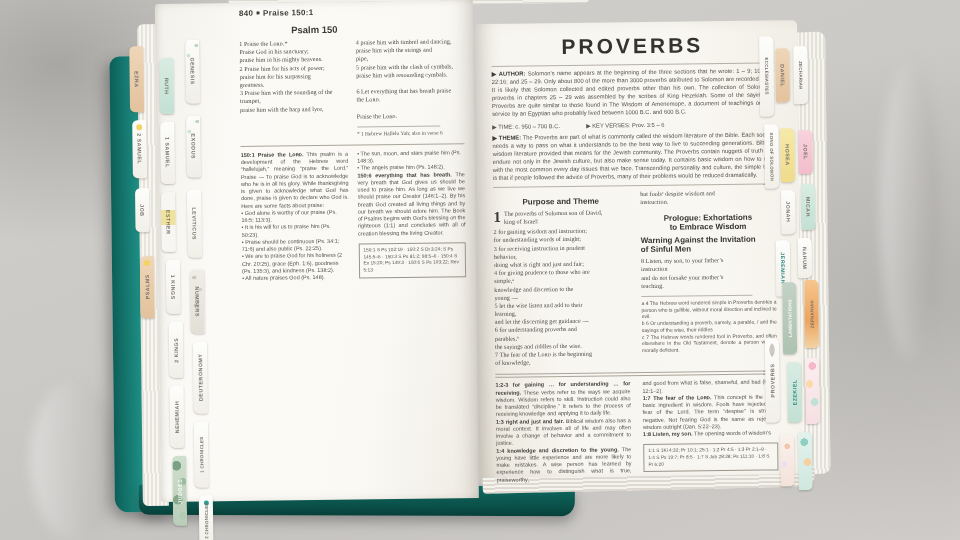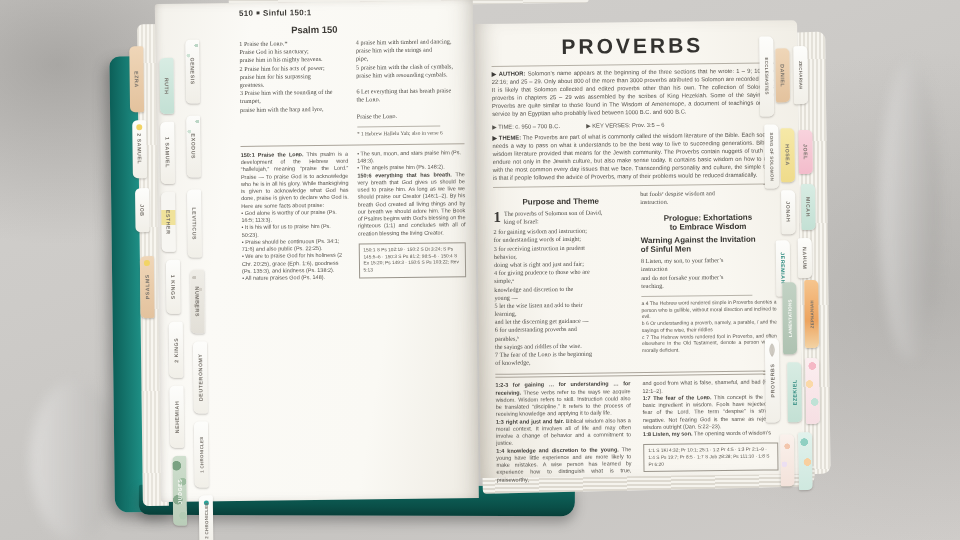--- a/index.html
+++ b/index.html
@@ -103,21 +103,21 @@
 <div class="book">
   <div class="cover-left"></div>
   <div class="cover-bottom"></div>
   <div class="stack-left"></div>
   <div class="stack-top"></div>
   <div class="stack-right"></div>
   <div class="stack-bottom-right"></div>
 
   <div class="page page-left">
     <div class="lp-inner">
-      <div class="lp-header"><span>510</span><span class="sq">■</span><span>Sinful 150:1</span></div>
+      <div class="lp-header"><span>840</span><span class="sq">■</span><span>Praise 150:1</span></div>
       <div class="lp-title">Psalm 150</div>
       <div class="cols">
         <div class="col">
           <div class="verse">1 Praise the Lᴏʀᴅ.*
 Praise God in his sanctuary;
     praise him in his mighty heavens.
 2 Praise him for his acts of power;
     praise him for his surpassing
         greatness.
 3 Praise him with the sounding of the

